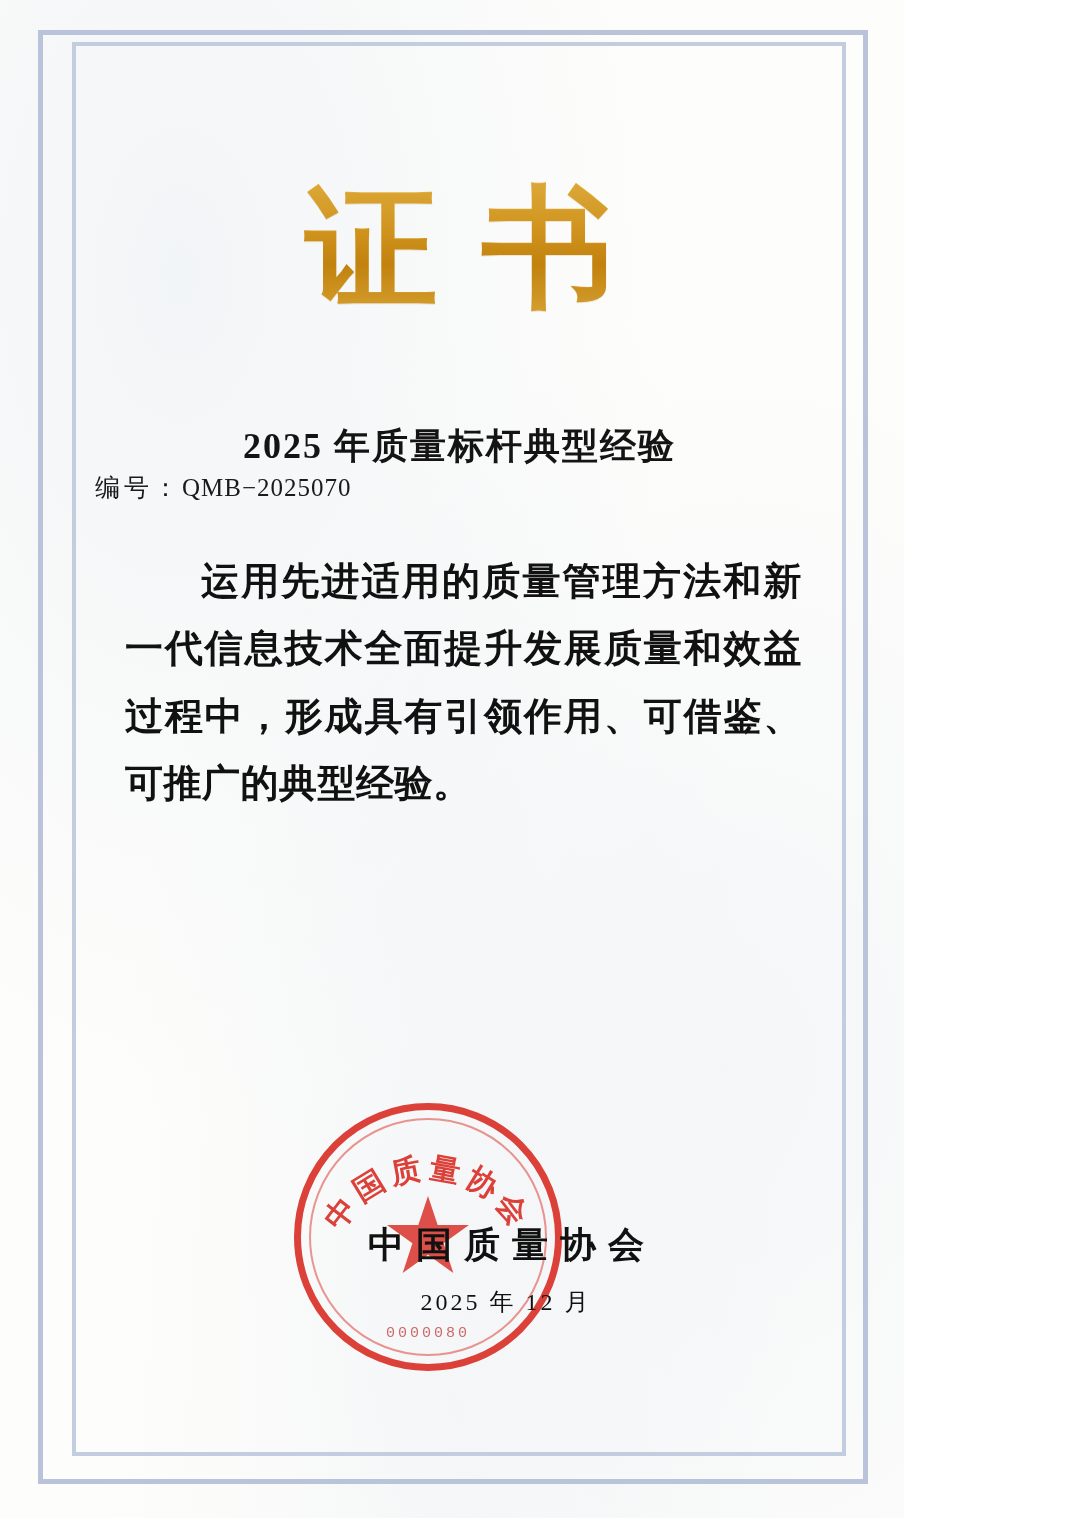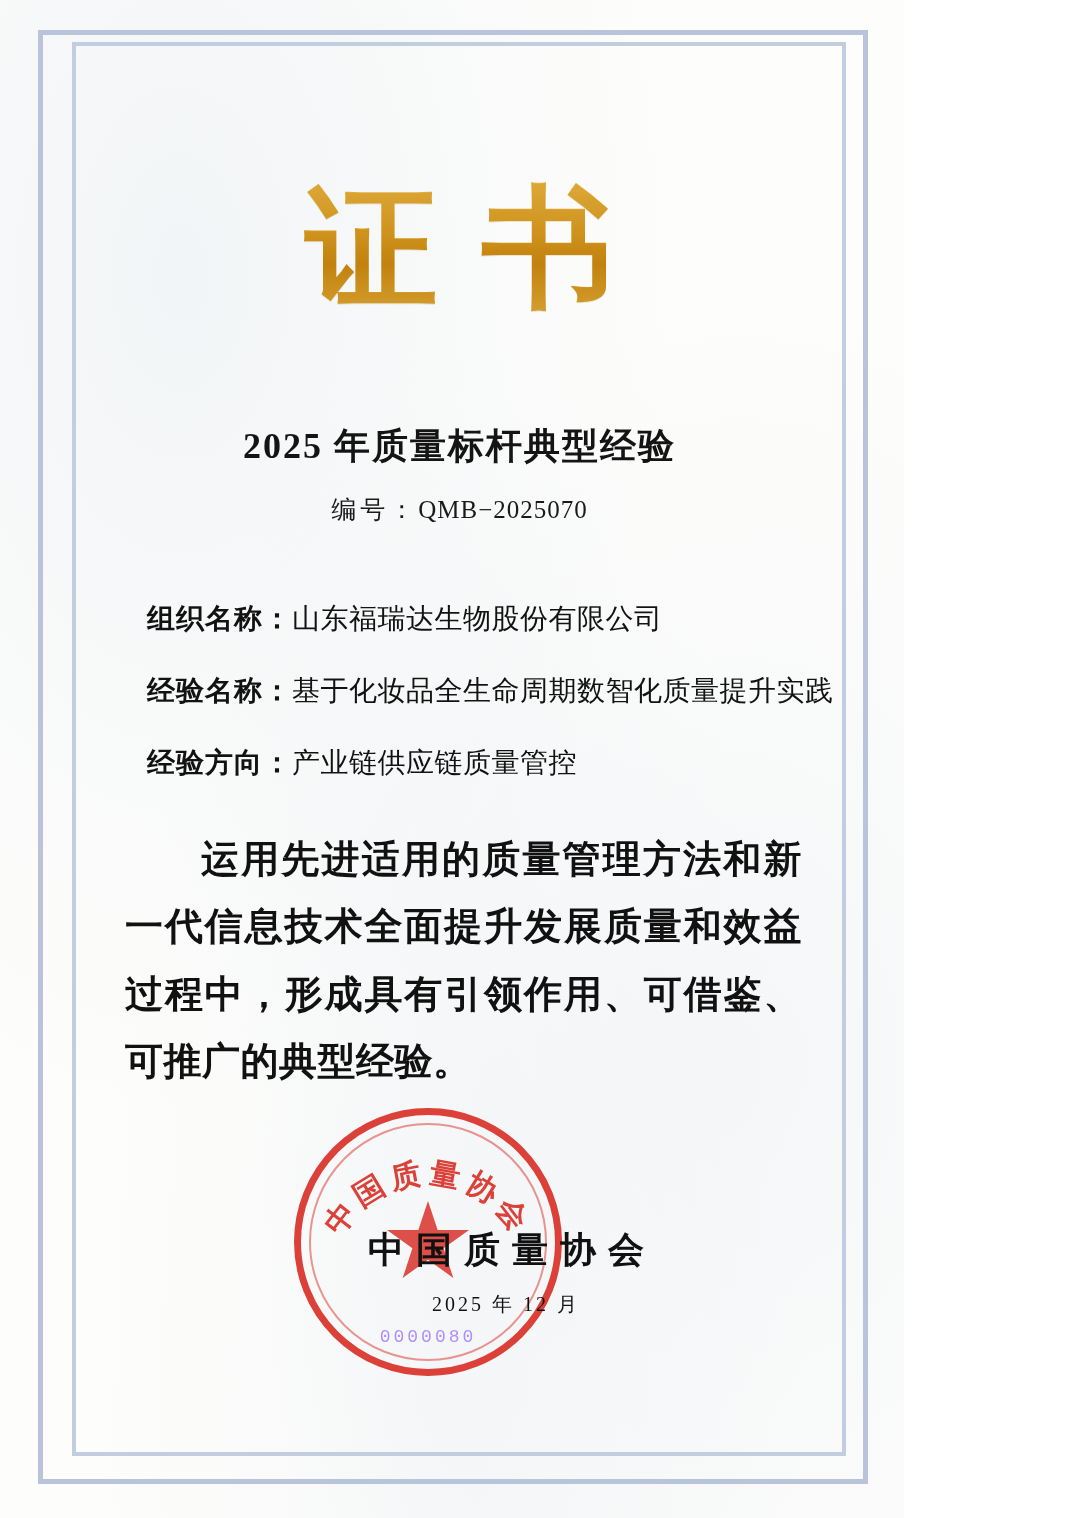--- a/index.html
+++ b/index.html
@@ -83,22 +83,21 @@
   .main-title {
     margin-top: 105px;
     text-align: center;
     font-size: 36px;
     font-weight: 700;
     letter-spacing: 2px;
     color: #141414;
   }
 
   .serial-row {
-    margin-top: 22px;
-    text-align: center;
+    text-align: left;
     font-size: 25px;
     color: #1a1a1a;
     letter-spacing: 1px;
   }
   .serial-label { letter-spacing: 4px; }
   .serial-value {
     font-family: "Liberation Serif", serif;
     letter-spacing: 1px;
   }
 
@@ -190,40 +189,40 @@
     font-size: 32px;
     font-weight: 700;
     letter-spacing: 6px;
   }
   .seal-bottom-code {
     position: absolute;
     left: 0;
     right: 0;
     bottom: 22px;
     text-align: center;
-    color: #8b5cf6;
-    font-size: 18px;
+    color: #b91c1c;
+    font-size: 15px;
     letter-spacing: 3px;
     opacity: 0.75;
     font-family: "Liberation Mono", monospace;
   }
 
   .issuer {
     position: relative;
     font-size: 36px;
     font-weight: 700;
     letter-spacing: 12px;
     text-indent: 12px;
     color: #111;
     z-index: 2;
   }
   .issue-date {
     position: relative;
     margin-top: 16px;
-    font-size: 20px;
+    font-size: 24px;
     letter-spacing: 3px;
     color: #111;
     z-index: 2;
   }
 </style>
 </head>
 <body>
 
 <div class="certificate">
   <div class="paper-tint"></div>
@@ -234,34 +233,20 @@
   <div class="content">
 
     <div class="gold-title">证书</div>
 
     <div class="main-title">2025 年质量标杆典型经验</div>
 
     <div class="serial-row">
       <span class="serial-label">编号：</span><span class="serial-value">QMB−2025070</span>
     </div>
 
-    <div class="fields">
-      <div class="field-row">
-        <span class="field-label">组织名称：</span>
-        <span class="field-value">山东福瑞达生物股份有限公司</span>
-      </div>
-      <div class="field-row">
-        <span class="field-label">经验名称：</span>
-        <span class="field-value">基于化妆品全生命周期数智化质量提升实践</span>
-      </div>
-      <div class="field-row">
-        <span class="field-label">经验方向：</span>
-        <span class="field-value">产业链供应链质量管控</span>
-      </div>
-    </div>
 
     <div class="body-text">运用先进适用的质量管理方法和新一代信息技术全面提升发展质量和效益过程中，形成具有引领作用、可借鉴、可推广的典型经验。</div>
 
     <div class="sign-block">
 
       <div class="seal">
         <div class="seal-inner-ring"></div>
         <svg class="seal-arc-text" viewBox="0 0 268 268">
           <defs>
             <path id="arcPath" d="M 34,148 A 104,104 0 0 1 234,148" fill="none"></path>

